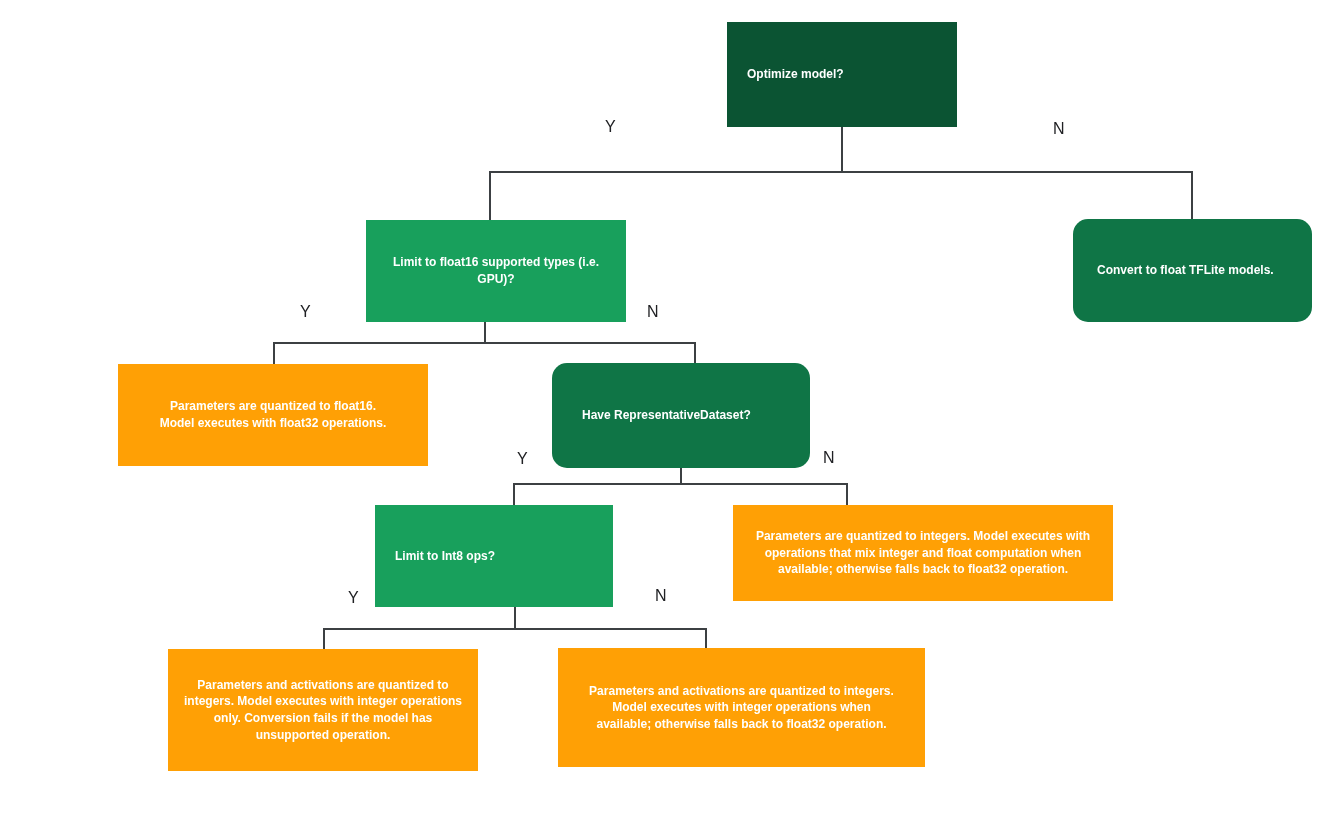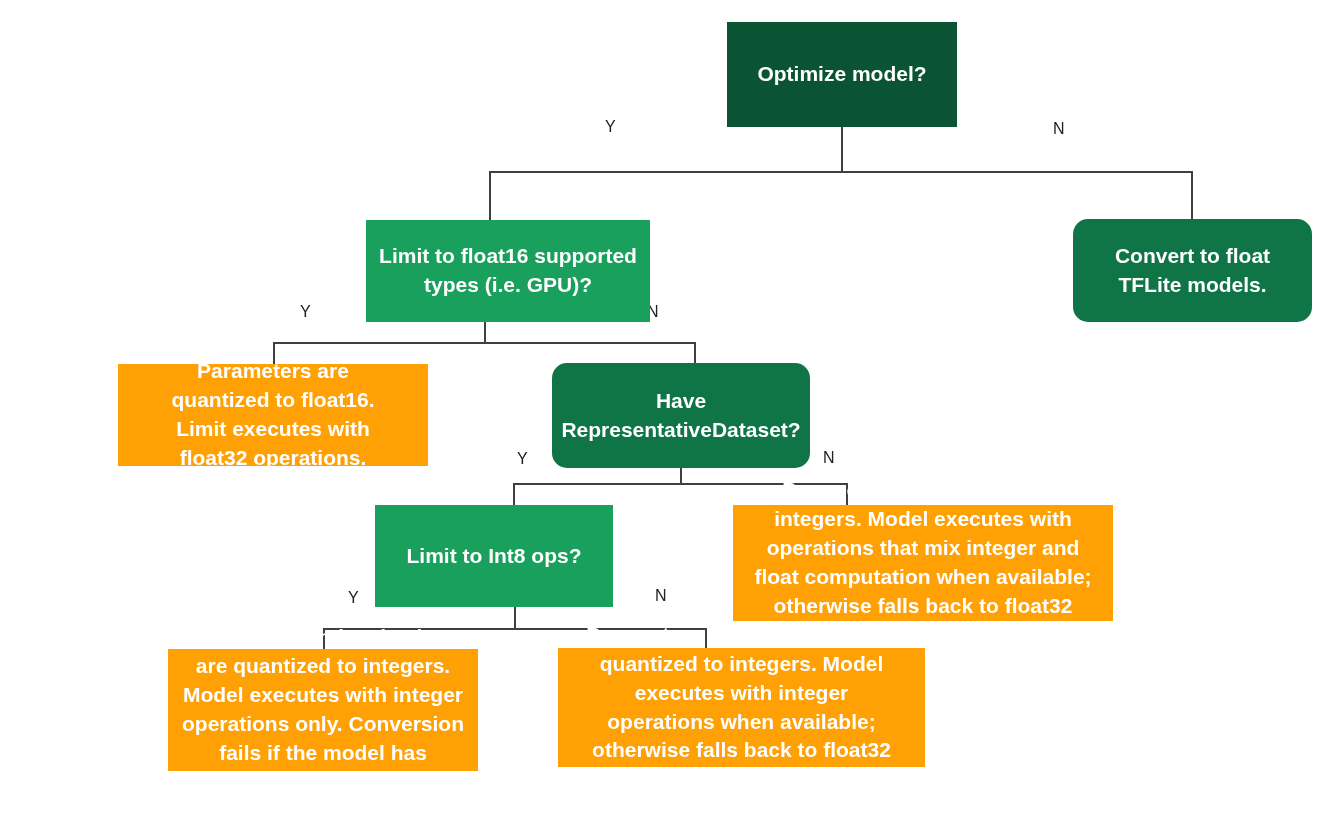--- a/index.html
+++ b/index.html
@@ -12,25 +12,25 @@
     position: relative;
     width: 1344px;
     height: 816px;
     background: var(--background, #ffffff);
     overflow: hidden;
   }
   .node {
     position: absolute;
     display: flex;
     align-items: center;
-    justify-content: center;
+    justify-content: flex-start;
     text-align: center;
     color: var(--box-text, #ffffff);
     font-weight: bold;
-    font-size: 21px;
+    font-size: 12px;
     line-height: 1.38;
     box-sizing: border-box;
   }
   .node.dark   { background: var(--dark-green, #0B5433); }
   .node.green  { background: var(--green, #0F7546); border-radius: 15px; }
   .node.bright { background: var(--bright-green, #18A05C); }
   .node.orange { background: var(--orange, #FFA005); }
   .line {
     position: absolute;
     background: var(--connector, #3C4043);
@@ -75,41 +75,41 @@
   <div class="edge-label" style="left:647px; top:303px;">N</div>
   <div class="edge-label" style="left:517px; top:450px;">Y</div>
   <div class="edge-label" style="left:823px; top:449px;">N</div>
   <div class="edge-label" style="left:348px; top:589px;">Y</div>
   <div class="edge-label" style="left:655px; top:587px;">N</div>
 
   <div class="node dark" style="left:727px; top:22px; width:230px; height:105px; padding:0 20px;">
     <span>Optimize model?</span>
   </div>
 
-  <div class="node bright" style="left:366px; top:220px; width:284px; height:102px; padding:0 12px;">
+  <div class="node bright" style="left:366px; top:220px; width:260px; height:102px; padding:0 12px;">
     <span>Limit to float16 supported types (i.e. GPU)?</span>
   </div>
 
   <div class="node green" style="left:1073px; top:219px; width:239px; height:103px; padding:0 24px;">
     <span>Convert to float TFLite models.</span>
   </div>
 
   <div class="node orange" style="left:118px; top:364px; width:310px; height:102px; padding:0 34px;">
-    <span>Parameters are quantized to float16. Limit executes with float32 operations.</span>
+    <span>Parameters are quantized to float16. Model executes with float32 operations.</span>
   </div>
 
   <div class="node green" style="left:552px; top:363px; width:258px; height:105px; padding:0 30px;">
     <span>Have RepresentativeDataset?</span>
   </div>
 
   <div class="node bright" style="left:375px; top:505px; width:238px; height:102px; padding:0 20px;">
     <span>Limit to Int8 ops?</span>
   </div>
 
-  <div class="node orange" style="left:733px; top:505px; width:380px; height:116px; padding:0 9px;">
+  <div class="node orange" style="left:733px; top:505px; width:380px; height:96px; padding:0 9px;">
     <span>Parameters are quantized to integers. Model executes with operations that mix integer and float computation when available; otherwise falls back to float32 operation.</span>
   </div>
 
   <div class="node orange" style="left:168px; top:649px; width:310px; height:122px; padding:0 14px;">
     <span>Parameters and activations are quantized to integers. Model executes with integer operations only. Conversion fails if the model has unsupported operation.</span>
   </div>
 
   <div class="node orange" style="left:558px; top:648px; width:367px; height:119px; padding:0 26px;">
     <span>Parameters and activations are quantized to integers. Model executes with integer operations when available; otherwise falls back to float32 operation.</span>
   </div>

